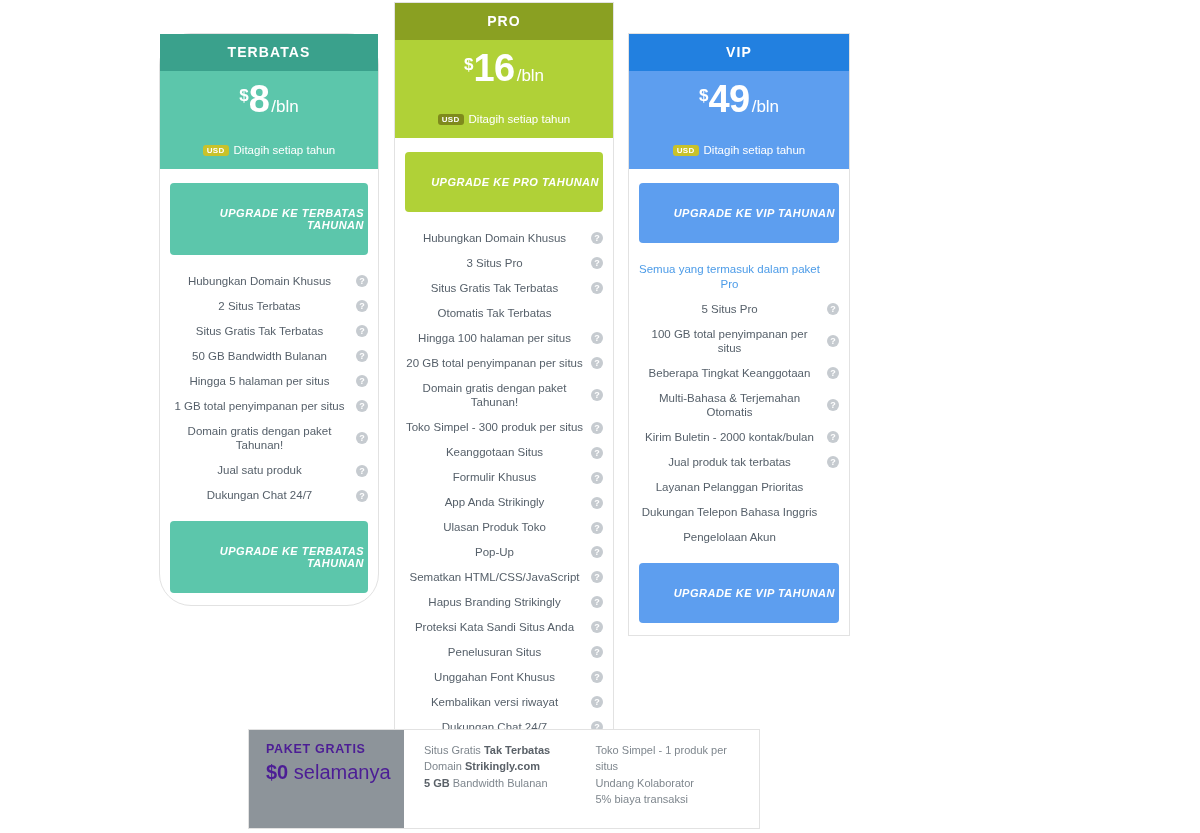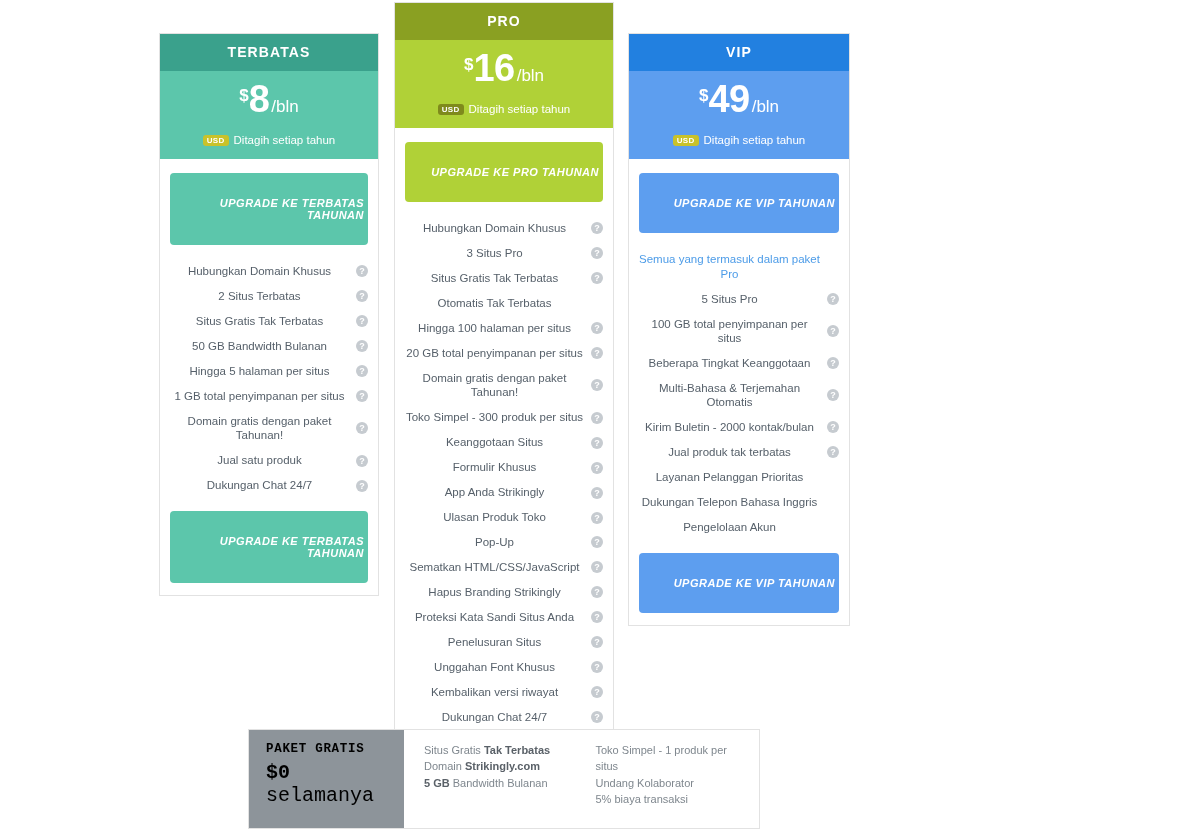--- a/index.html
+++ b/index.html
@@ -11,21 +11,21 @@
     overflow: hidden;
   }
   .page { position: relative; width: 1200px; height: 833px; }
 
   
   .card {
     position: absolute;
     background: #ffffff;
     border: 1px solid #e2e2e2;
   }
-  .card-terbatas { left: 159px; top: 33px;  width: 220px; }
+  .card-terbatas { left: 159px; top: 33px;  width: 220px; border-radius: 32px; }
   .card-pro      { left: 394px; top: 2px;  width: 220px; }
   .card-vip      { left: 628px; top: 33px;  width: 222px; }
 
   .card-head {
     text-align: center;
     color: #ffffff;
     font-weight: bold;
     letter-spacing: 1.1px;
     font-size: 14px;
     padding: 10px 0 11px;
@@ -38,21 +38,21 @@
   .price-line {
     display: flex;
     align-items: baseline;
     justify-content: center;
     line-height: 1;
   }
   .price-cur { font-size: 17px; font-weight: bold; align-self: flex-start; margin-top: 7px; }
   .price-amt { font-size: 38px; font-weight: bold; letter-spacing: -0.5px; }
   .price-per { font-size: 17px; margin-left: 2px; }
   .billing {
-    margin-top: 16px;
+    margin-top: 26px;
     font-size: 11.5px;
     display: flex;
     align-items: center;
     justify-content: center;
     gap: 5px;
   }
   .usd-badge {
     background: #c9c22a;
     color: #ffffff;
     font-size: 8px;
@@ -132,25 +132,24 @@
   .free-strip {
     position: absolute;
     left: 248px; top: 729px;
     width: 512px; height: 100px;
     border: 1px solid #e2e2e2;
     background: #ffffff;
     display: flex;
   }
   .free-left {
     background: #8d949a;
-    color: #000000;
+    color: #4c1d95;
     width: 155px;
     flex: 0 0 155px;
     padding: 12px 0 0 17px;
-    font-family: Liberation Mono, monospace;
   }
   .free-title {
     font-size: 12.5px;
     font-weight: bold;
     letter-spacing: 0.7px;
     margin-bottom: 5px;
   }
   .free-price { font-size: 20px; }
   .free-price b { font-weight: bold; }
   .free-price span { font-weight: normal; }

